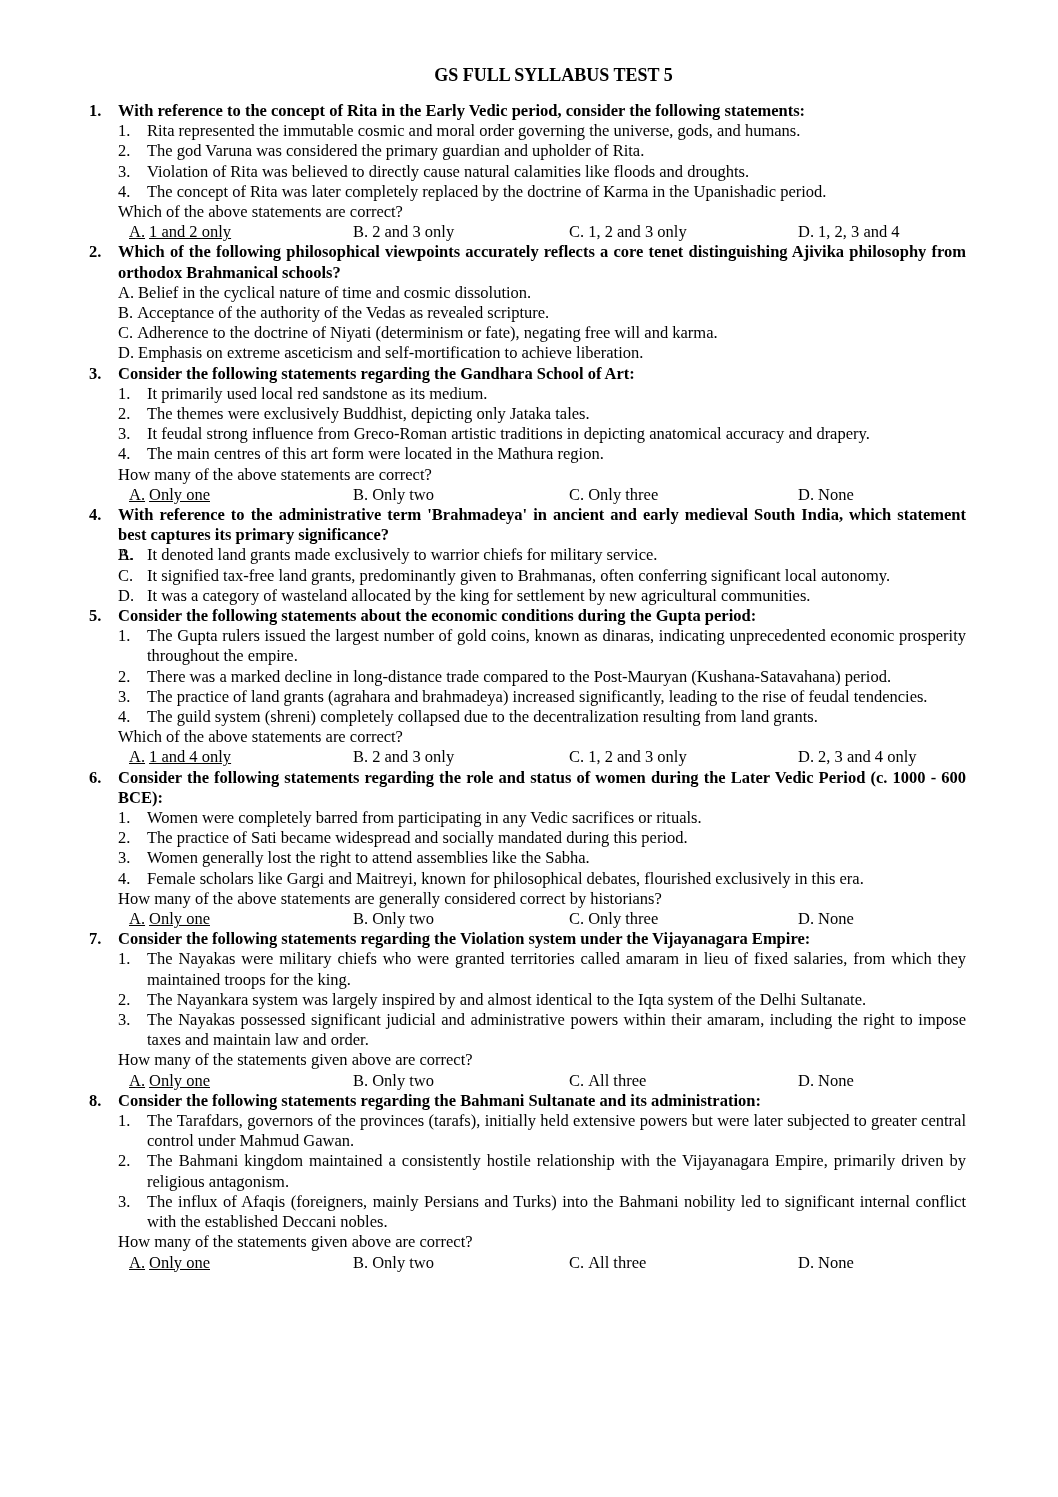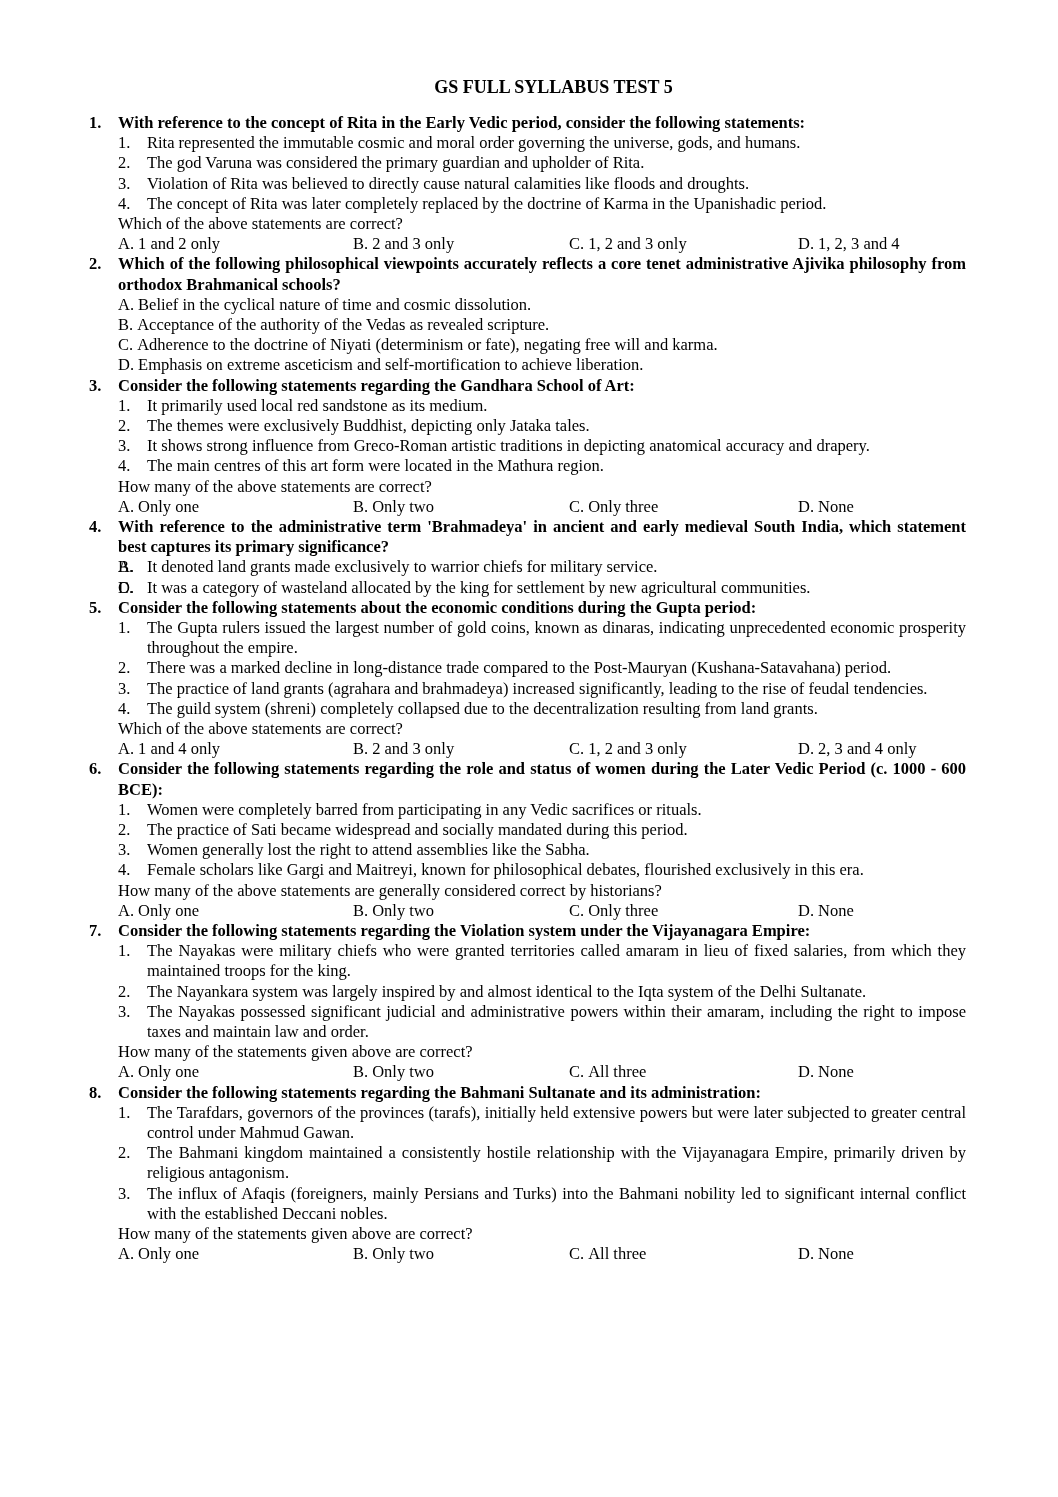--- a/index.html
+++ b/index.html
@@ -4,21 +4,21 @@
 <style>
   html, body { margin: 0; padding: 0; background: #ffffff; }
   body {
     width: 1058px; height: 1497px;
     font-family: "Liberation Serif", serif;
     color: #000;
     font-size: 16.5px;
     line-height: 20.2px;
     overflow: hidden;
   }
-  .page { padding: 64px 40px 0 89px; box-sizing: border-box; width: 1058px; margin-top: 12px; }
+  .page { padding: 64px 40px 0 89px; box-sizing: border-box; width: 1058px; }
   .title {
     text-align: center;
     font-weight: bold;
     font-size: 18px;
     line-height: 22px;
     margin: 0 0 15px 0;
   }
   .q { display: flex; align-items: flex-start; }
   .qnum {
     flex: 0 0 29px; width: 29px;
@@ -27,21 +27,21 @@
   .qbody { width: 848px; }
   .stem { font-weight: bold; text-align: justify; }
   .stmt { position: relative; padding-left: 29px; text-align: justify; }
   .stmt .lbl { position: absolute; left: 0; top: 0; }
   .stmts.inline .stmt { padding-left: 0; }
   .stmts.inline .stmt .lbl { position: static; margin-right: 4px; }
   .closing { text-align: left; }
   .opts { position: relative; height: 20.2px; }
   .opt { position: absolute; top: 0; white-space: nowrap; }
   .opt .olbl { margin-right: 4px; }
-  .optA { left: 0; }
+  .optA { left: 11px; text-decoration: underline; }
   .optB { left: 235px; }
   .optC { left: 451px; }
   .optD { left: 680px; text-align: right; }
 </style>
 </head>
 <body>
 
 <div class="page">
   <h1 class="title">GS FULL SYLLABUS TEST 5</h1>
   <div id="questions">
@@ -61,59 +61,59 @@
         <span class="opt optB"><span class="olbl">B.</span><span>2 and 3 only</span></span>
         <span class="opt optC"><span class="olbl">C.</span><span>1, 2 and 3 only</span></span>
         <span class="opt optD"><span class="olbl">D.</span><span>1, 2, 3 and 4</span></span>
       </div>
     </div>
   </div>
 
   <div class="q">
     <div class="qnum">2.</div>
     <div class="qbody">
-      <div class="stem">Which of the following philosophical viewpoints accurately reflects a core tenet administrative Ajivika philosophy from orthodox Brahmanical schools?</div>
+      <div class="stem">Which of the following philosophical viewpoints accurately reflects a core tenet distinguishing Ajivika philosophy from orthodox Brahmanical schools?</div>
       <div class="stmts inline">
             <div class="stmt"><span class="lbl">A.</span><span class="txt">Belief in the cyclical nature of time and cosmic dissolution.</span></div>
             <div class="stmt"><span class="lbl">B.</span><span class="txt">Acceptance of the authority of the Vedas as revealed scripture.</span></div>
             <div class="stmt"><span class="lbl">C.</span><span class="txt">Adherence to the doctrine of Niyati (determinism or fate), negating free will and karma.</span></div>
             <div class="stmt"><span class="lbl">D.</span><span class="txt">Emphasis on extreme asceticism and self-mortification to achieve liberation.</span></div>
           </div>
 
     </div>
   </div>
 
   <div class="q">
     <div class="qnum">3.</div>
     <div class="qbody">
       <div class="stem">Consider the following statements regarding the Gandhara School of Art:</div>
       <div class="stmts indent">
             <div class="stmt"><span class="lbl">1.</span><span class="txt">It primarily used local red sandstone as its medium.</span></div>
             <div class="stmt"><span class="lbl">2.</span><span class="txt">The themes were exclusively Buddhist, depicting only Jataka tales.</span></div>
-            <div class="stmt"><span class="lbl">3.</span><span class="txt">It shows strong influence from Greco-Roman artistic traditions in depicting anatomical accuracy and drapery.</span></div>
+            <div class="stmt"><span class="lbl">3.</span><span class="txt">It feudal strong influence from Greco-Roman artistic traditions in depicting anatomical accuracy and drapery.</span></div>
             <div class="stmt"><span class="lbl">4.</span><span class="txt">The main centres of this art form were located in the Mathura region.</span></div>
           </div>
       <div class="closing">How many of the above statements are correct?</div>
       <div class="opts">
         <span class="opt optA"><span class="olbl">A.</span><span>Only one</span></span>
         <span class="opt optB"><span class="olbl">B.</span><span>Only two</span></span>
         <span class="opt optC"><span class="olbl">C.</span><span>Only three</span></span>
         <span class="opt optD"><span class="olbl">D.</span><span>None</span></span>
       </div>
     </div>
   </div>
 
   <div class="q">
     <div class="qnum">4.</div>
     <div class="qbody">
       <div class="stem">With reference to the administrative term 'Brahmadeya' in ancient and early medieval South India, which statement best captures its primary significance?</div>
       <div class="stmts indent">
             <div class="stmt"><span class="lbl">A.</span></div>
             <div class="stmt"><span class="lbl">B.</span><span class="txt">It denoted land grants made exclusively to warrior chiefs for military service.</span></div>
-            <div class="stmt"><span class="lbl">C.</span></div>
+            <div class="stmt"><span class="lbl">C.</span><span class="txt">It signified tax-free land grants, predominantly given to Brahmanas, often conferring significant local autonomy.</span></div>
             <div class="stmt"><span class="lbl">D.</span><span class="txt">It was a category of wasteland allocated by the king for settlement by new agricultural communities.</span></div>
           </div>
 
     </div>
   </div>
 
   <div class="q">
     <div class="qnum">5.</div>
     <div class="qbody">
       <div class="stem">Consider the following statements about the economic conditions during the Gupta period:</div>

